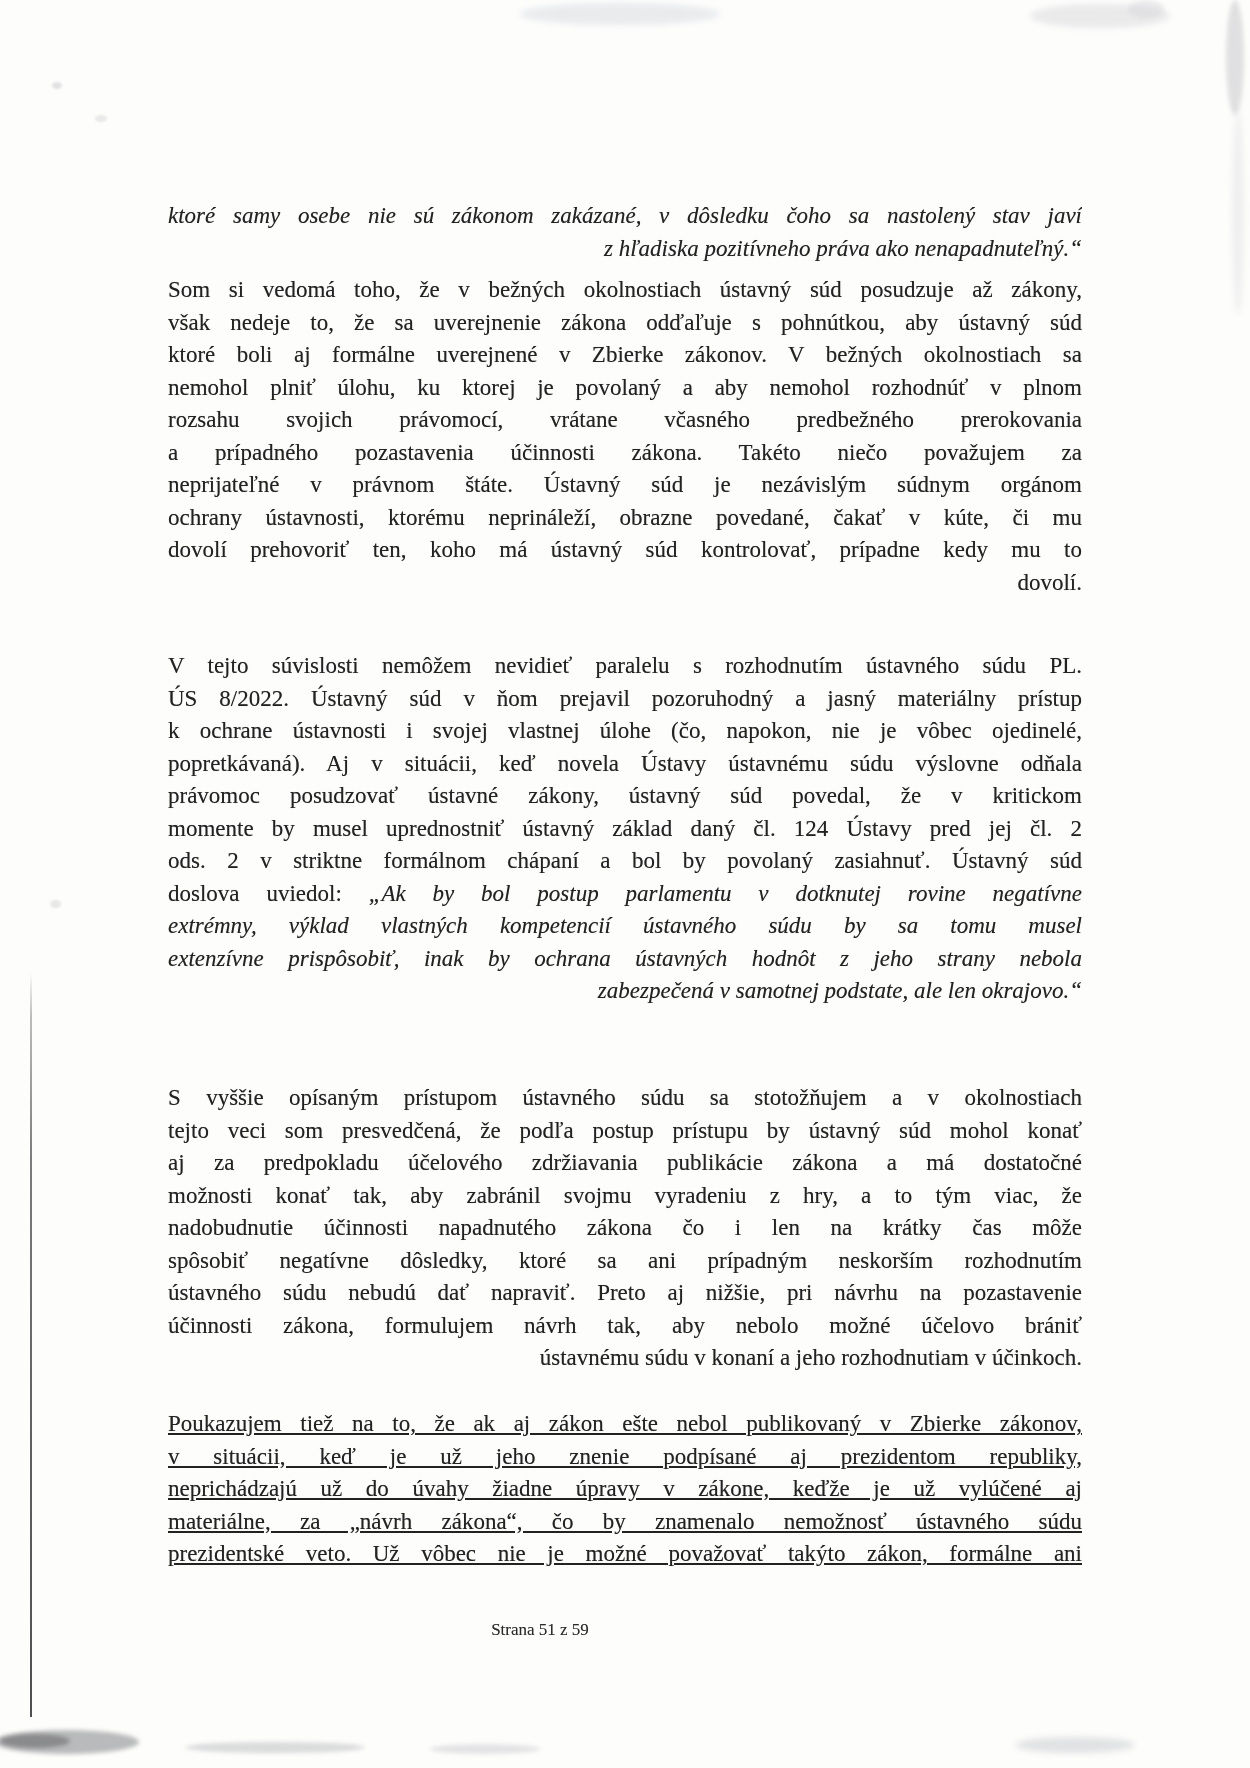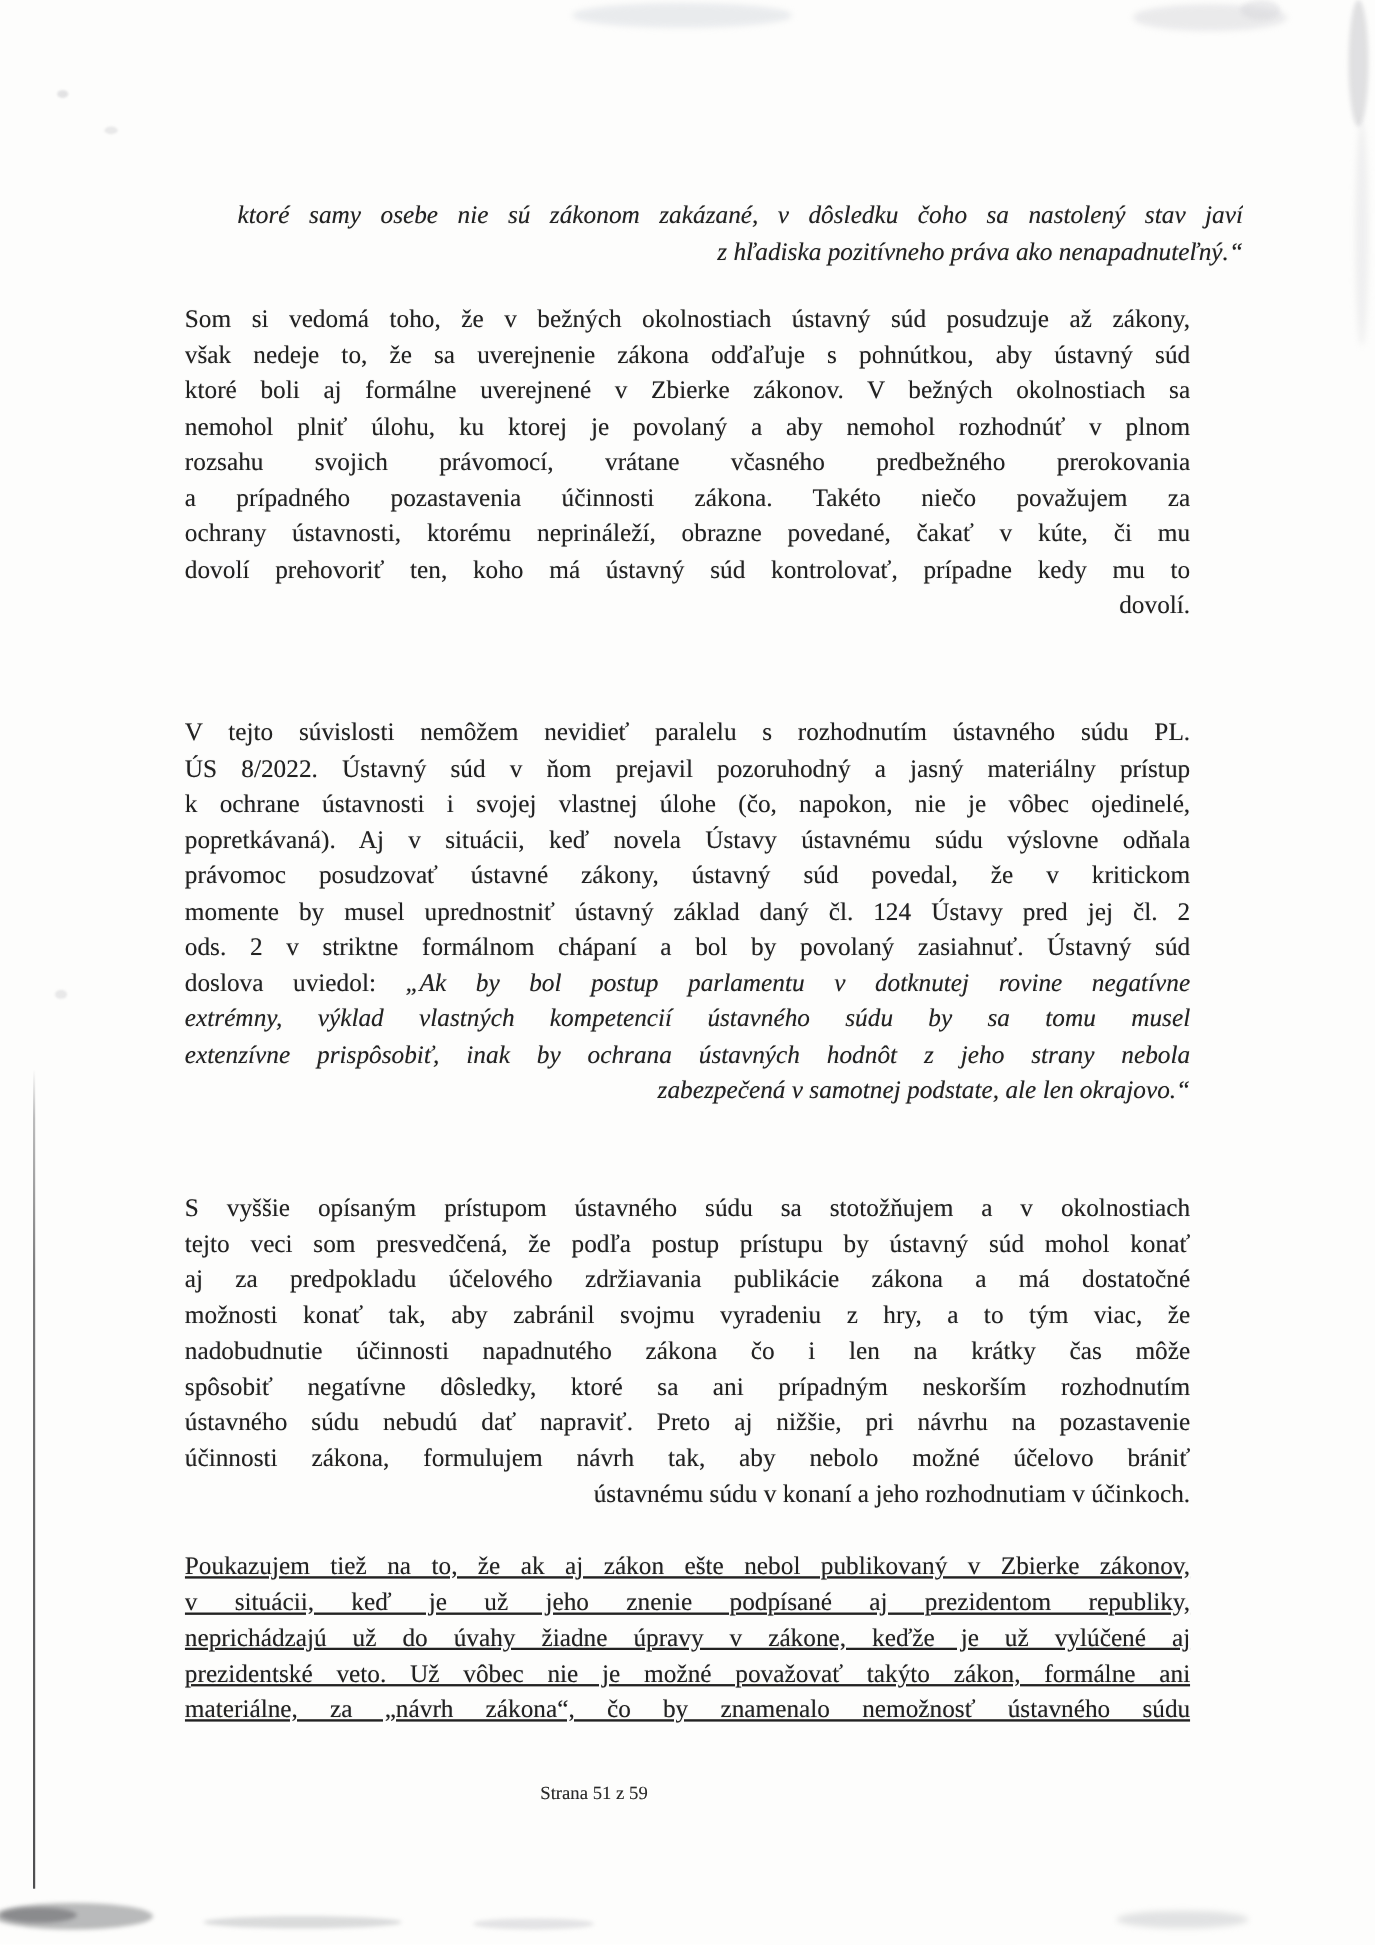--- a/index.html
+++ b/index.html
@@ -18,21 +18,21 @@
   .content {
     position: absolute;
     left: 168px; top: 0;
     width: 914px;
     color: #222222;
     font-size: 23px;
     line-height: 32.5px;
     text-shadow: 0 0 0.7px rgba(45,45,45,0.45);
   }
   .para { position: absolute; left: 0; width: 914px; }
-  .para.p1 { top: 180px; margin-left: 48px; }
+  .para.p1 { top: 200px; }
   .para.p2 { top: 274px; }
   .para.p3 { top: 650px; }
   .para.p4 { top: 1082px; }
   .para.p5 { top: 1408px; text-decoration: underline; }
   .para.italic { font-style: italic; }
   .line { height: 32.5px; overflow: hidden; text-align: right; }
   .line.just { text-align: justify; text-align-last: justify; }
   .line i { font-style: italic; }
   .footer {
     position: absolute; left: 0; top: 1620px;
@@ -94,20 +94,21 @@
         <div class="line just">ktoré samy osebe nie sú zákonom zakázané, v dôsledku čoho sa nastolený stav javí</div>
         <div class="line">z hľadiska pozitívneho práva ako nenapadnuteľný.“</div>
       </div>
     <div class="para p2">
         <div class="line just">Som si vedomá toho, že v bežných okolnostiach ústavný súd posudzuje až zákony,</div>
         <div class="line just">však nedeje to, že sa uverejnenie zákona odďaľuje s pohnútkou, aby ústavný súd</div>
         <div class="line just">ktoré boli aj formálne uverejnené v Zbierke zákonov. V bežných okolnostiach sa</div>
         <div class="line just">nemohol plniť úlohu, ku ktorej je povolaný a aby nemohol rozhodnúť v plnom</div>
         <div class="line just">rozsahu svojich právomocí, vrátane včasného predbežného prerokovania</div>
         <div class="line just">a prípadného pozastavenia účinnosti zákona. Takéto niečo považujem za</div>
+        <div class="line just">neprijateľné v právnom štáte. Ústavný súd je nezávislým súdnym orgánom</div>
         <div class="line just">ochrany ústavnosti, ktorému neprináleží, obrazne povedané, čakať v kúte, či mu</div>
         <div class="line just">dovolí prehovoriť ten, koho má ústavný súd kontrolovať, prípadne kedy mu to</div>
         <div class="line">dovolí.</div>
       </div>
     <div class="para p3">
         <div class="line just">V tejto súvislosti nemôžem nevidieť paralelu s rozhodnutím ústavného súdu PL.</div>
         <div class="line just">ÚS 8/2022. Ústavný súd v ňom prejavil pozoruhodný a jasný materiálny prístup</div>
         <div class="line just">k ochrane ústavnosti i svojej vlastnej úlohe (čo, napokon, nie je vôbec ojedinelé,</div>
         <div class="line just">popretkávaná). Aj v situácii, keď novela Ústavy ústavnému súdu výslovne odňala</div>
         <div class="line just">právomoc posudzovať ústavné zákony, ústavný súd povedal, že v kritickom</div>
@@ -126,20 +127,20 @@
         <div class="line just">nadobudnutie účinnosti napadnutého zákona čo i len na krátky čas môže</div>
         <div class="line just">spôsobiť negatívne dôsledky, ktoré sa ani prípadným neskorším rozhodnutím</div>
         <div class="line just">ústavného súdu nebudú dať napraviť. Preto aj nižšie, pri návrhu na pozastavenie</div>
         <div class="line just">účinnosti zákona, formulujem návrh tak, aby nebolo možné účelovo brániť</div>
         <div class="line">ústavnému súdu v konaní a jeho rozhodnutiam v účinkoch.</div>
       </div>
     <div class="para p5">
         <div class="line just">Poukazujem tiež na to, že ak aj zákon ešte nebol publikovaný v Zbierke zákonov,</div>
         <div class="line just">v situácii, keď je už jeho znenie podpísané aj prezidentom republiky,</div>
         <div class="line just">neprichádzajú už do úvahy žiadne úpravy v zákone, keďže je už vylúčené aj</div>
+        <div class="line just">materiálne, za „návrh zákona“, čo by znamenalo nemožnosť ústavného súdu</div>
         <div class="line just">prezidentské veto. Už vôbec nie je možné považovať takýto zákon, formálne ani</div>
-        <div class="line just">materiálne, za „návrh zákona“, čo by znamenalo nemožnosť ústavného súdu</div>
       </div>
   </div>
 
   <div class="footer">Strana 51 z 59</div>
 
 </div>
 
 </body></html>

